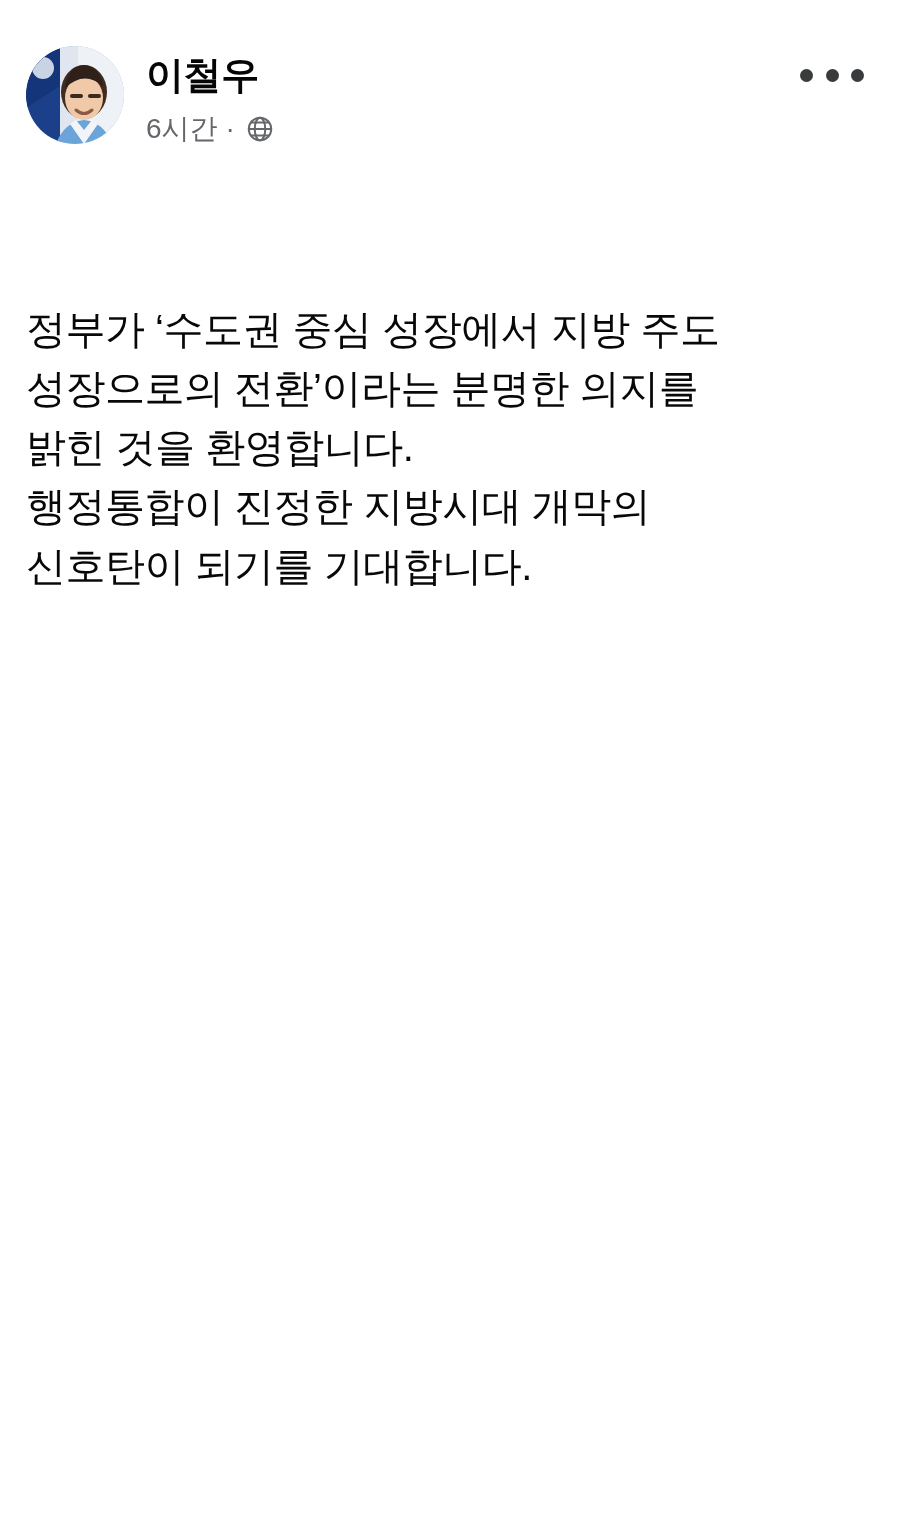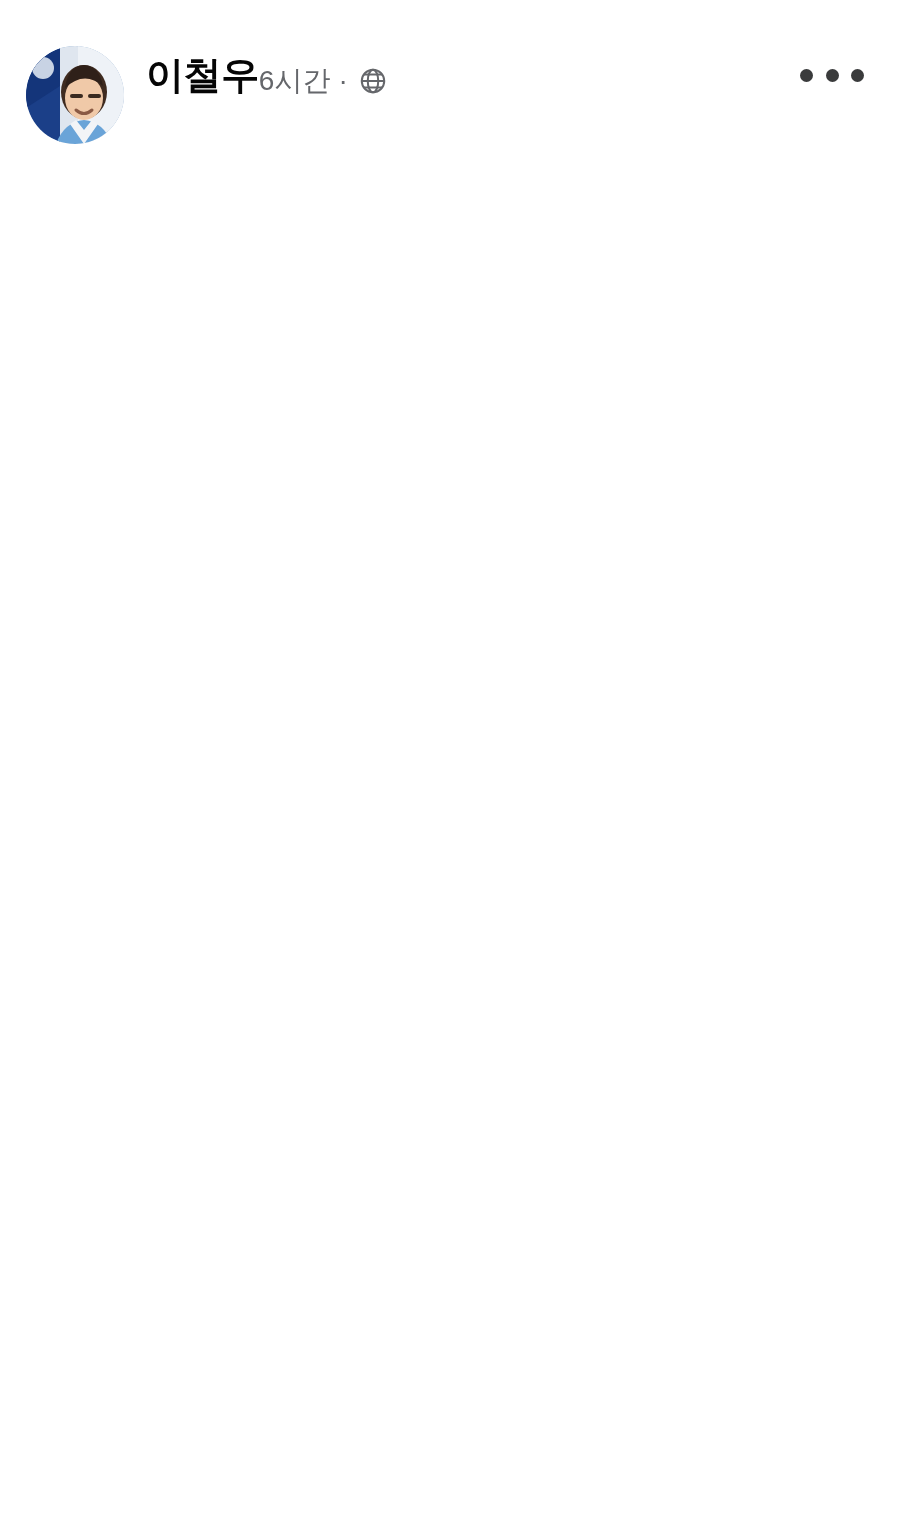--- a/index.html
+++ b/index.html
@@ -36,21 +36,21 @@
     background: #9fb9d6;
   }
   .avatar svg {
     display: block;
     width: 98px;
     height: 98px;
   }
   .header-text {
     margin-left: 22px;
     display: flex;
-    flex-direction: row;
+    flex-direction: column;
     justify-content: center;
     padding-top: 6px;
   }
   .author-name {
     font-size: 38px;
     font-weight: bold;
     line-height: 1.25;
     color: #050505;
     letter-spacing: -0.4px;
   }
@@ -163,18 +163,23 @@
     </div>
 
     <div class="more-button">
       <span></span>
       <span></span>
       <span></span>
     </div>
   </div>
 
   <div class="post-body">
+    <p>정부가 ‘수도권 중심 성장에서 지방 주도
+성장으로의 전환’이라는 분명한 의지를
+밝힌 것을 환영합니다.
+행정통합이 진정한 지방시대 개막의
+신호탄이 되기를 기대합니다.</p>
     <div class="para-gap"></div>
     <div class="para-gap"></div>
     
   </div>
 
 </div>
 
 </body></html>

